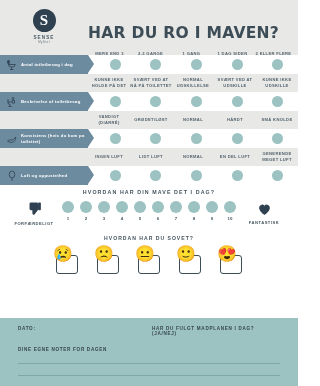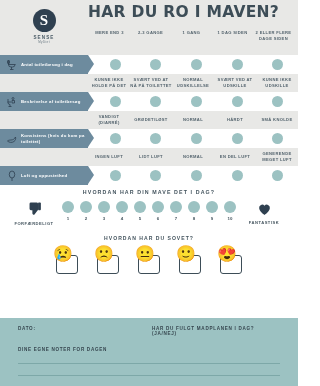--- a/index.html
+++ b/index.html
@@ -39,21 +39,21 @@
   }
   .logo-name {
     font-size:4.6px; letter-spacing:1.1px;
     color:#4a5b66; margin-top:2.5px; font-weight:bold;
   }
   .logo-sub { font-size:3px; letter-spacing:.4px; color:#6c7b85; margin-top:.5px; }
 
   .header-right { flex:1; padding-right:4px; }
   .title {
     font-size:15.5px; font-weight:bold; letter-spacing:.3px;
-    color:#3d4d57; margin-top:3px; text-align:left;
+    color:#3d4d57; margin-top:24px; text-align:left;
     font-family:"DejaVu Sans", sans-serif;
   }
   .colhead {
     display:flex; margin-top:9px; padding-left:1px;
   }
   .colhead .ch {
     flex:1; text-align:center;
     font-size:4.1px; font-weight:bold; letter-spacing:.35px;
     color:#53636d; line-height:1.35;
   }

